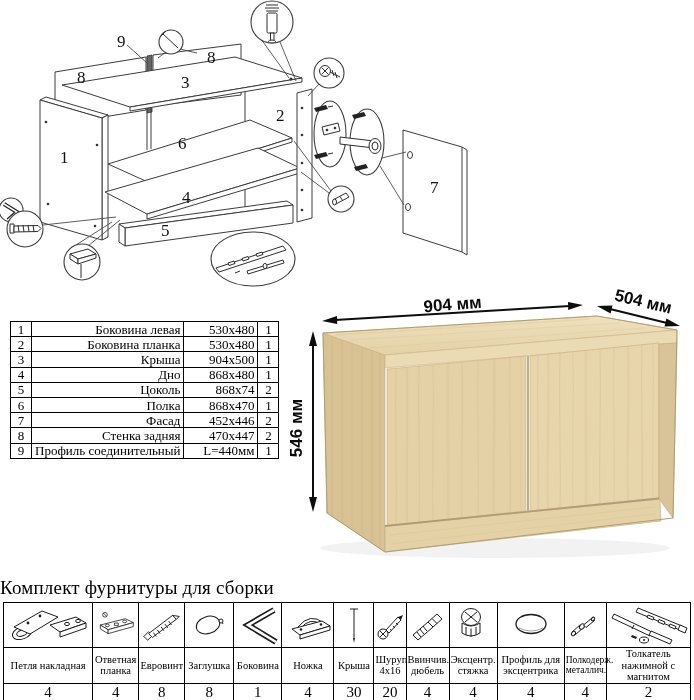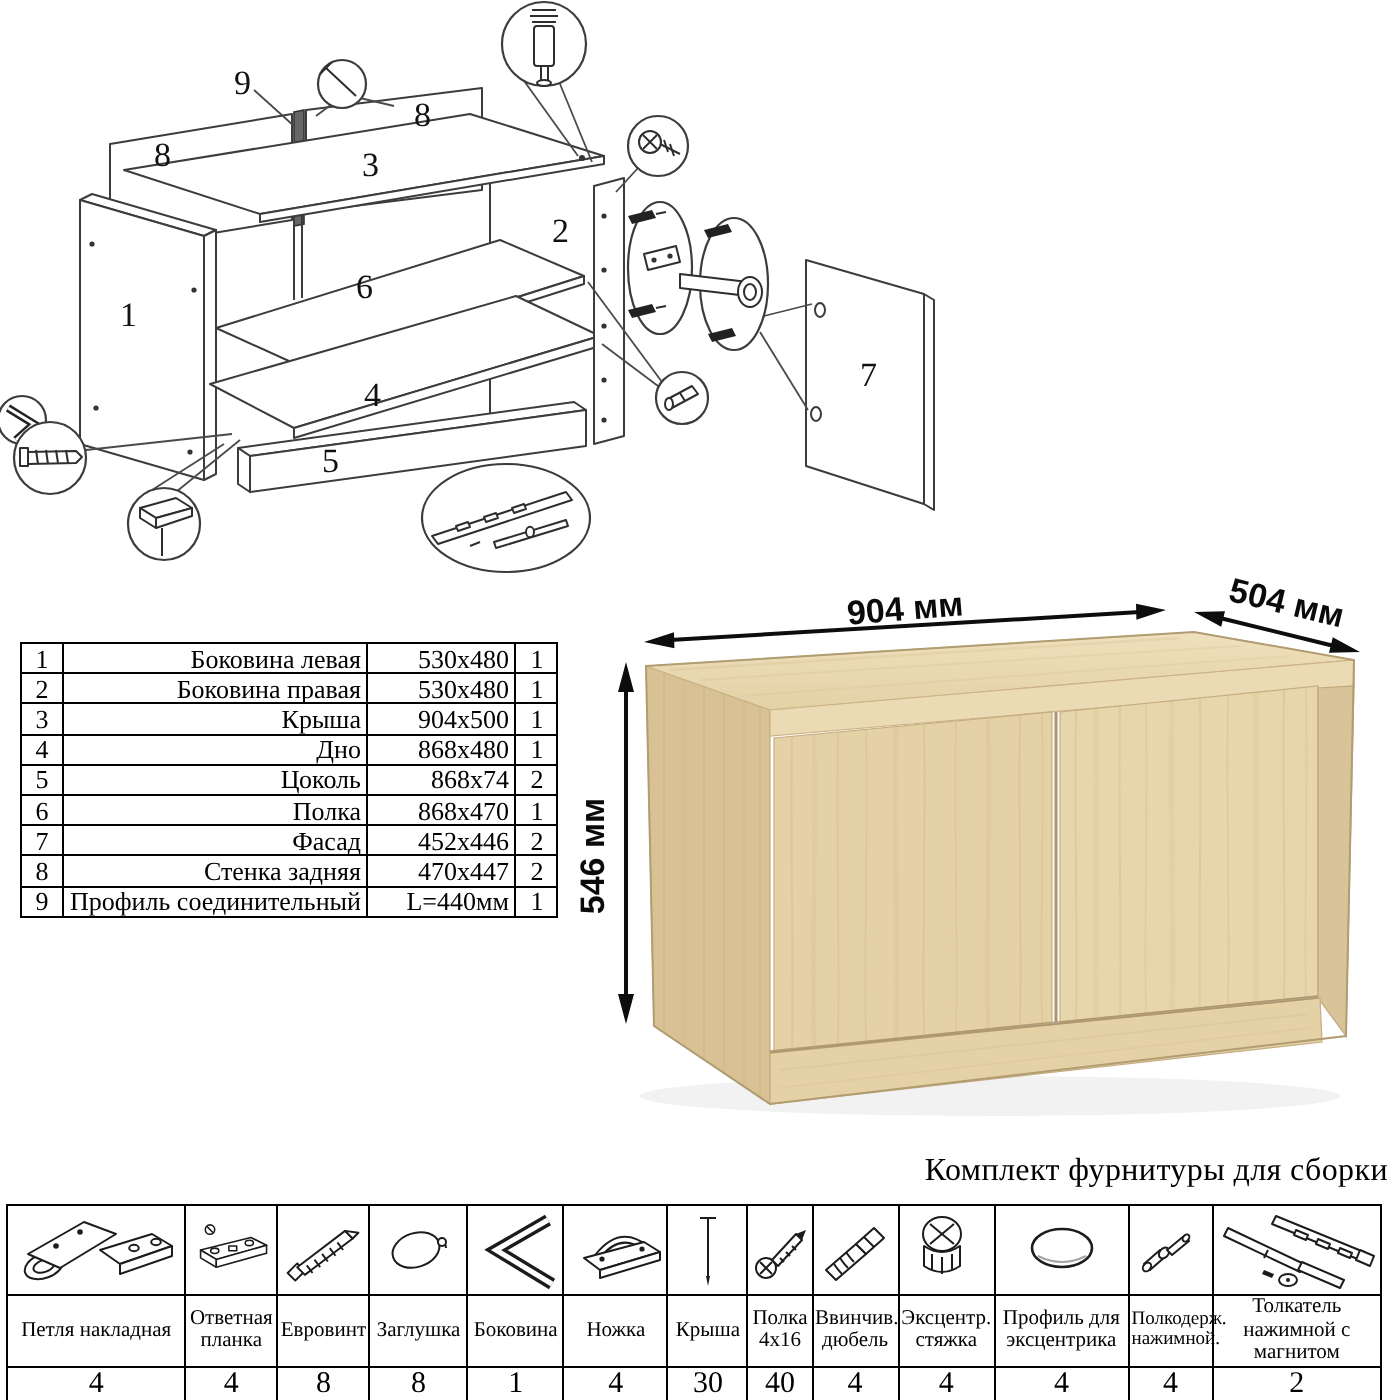--- a/index.html
+++ b/index.html
@@ -26,22 +26,22 @@
   .parts-table td.numcol{width:18px;}
   .parts-table td.sizecol{width:67px;}
   .parts-table td.qtycol{width:18px;}
   
   .cabinet{position:absolute;left:290px;top:280px;width:404px;height:290px;}
   .dim-label{font-family:"Liberation Sans",sans-serif;font-weight:bold;font-size:17px;fill:#0a0a0a;}
   .dim-line{stroke:#0d0d0d;stroke-width:2;fill:none;}
   .dim-head{fill:#0d0d0d;stroke:none;}
   .grain{fill:none;stroke:#c9ae80;}
   
-  .hw-title{position:absolute;left:0;top:577px;width:100%;text-align:right;
-            font-size:16px;letter-spacing:.2px;}
+  .hw-title{position:absolute;left:0;top:577px;width:100%;text-align:left;
+            font-size:19px;letter-spacing:.2px;}
   .hw-table{position:absolute;left:3px;top:602px;width:688px;border-collapse:collapse;
             table-layout:fixed;text-align:center;}
   .hw-table td{border:1.4px solid #000;padding:0;vertical-align:middle;}
   .hw-icons td{height:44px;}
   .hw-labels td{height:28px;font-size:10.5px;line-height:1.1;padding:0 1px;}
   .hw-labels td.sm{font-size:9.5px;}
   .hw-qty td{height:17px;font-size:15px;line-height:1;}
   .hw-table svg{margin:0 auto;}
   .hw-table .s{fill:#fff;stroke:#1c1c1c;stroke-width:1;stroke-linejoin:round;}
   .hw-table .l{fill:none;stroke:#1c1c1c;stroke-width:1;}
@@ -235,21 +235,21 @@
   <table class="parts-table">
     <tbody>
       <tr>
         <td class="c numcol">1</td>
         <td class="name">Боковина левая</td>
         <td class="sizecol">530x480</td>
         <td class="c qtycol">1</td>
       </tr>
       <tr>
         <td class="c numcol">2</td>
-        <td class="name">Боковина правая</td>
+        <td class="name">Боковина планка</td>
         <td class="sizecol">530x480</td>
         <td class="c qtycol">1</td>
       </tr>
       <tr>
         <td class="c numcol">3</td>
         <td class="name">Крыша</td>
         <td class="sizecol">904x500</td>
         <td class="c qtycol">1</td>
       </tr>
       <tr>
@@ -523,36 +523,36 @@
         </td>
       </tr>
       <tr class="hw-labels">
         <td>Петля накладная</td>
         <td>Ответная планка</td>
         <td>Евровинт</td>
         <td>Заглушка</td>
         <td>Боковина</td>
         <td>Ножка</td>
         <td>Крыша</td>
-        <td>Полка 4x16</td>
+        <td>Шуруп 4x16</td>
         <td>Ввинчив. дюбель</td>
         <td>Эксцентр. стяжка</td>
         <td>Профиль для эксцентрика</td>
-        <td class="sm">Полкодерж. нажимной.</td>
+        <td class="sm">Полкодерж. металлич.</td>
         <td>Толкатель нажимной с магнитом</td>
       </tr>
       <tr class="hw-qty">
         <td>4</td>
         <td>4</td>
         <td>8</td>
         <td>8</td>
         <td>1</td>
         <td>4</td>
         <td>30</td>
-        <td>40</td>
+        <td>20</td>
         <td>4</td>
         <td>4</td>
         <td>4</td>
         <td>4</td>
         <td>2</td>
       </tr>
     </tbody>
   </table>
 
 </div>

